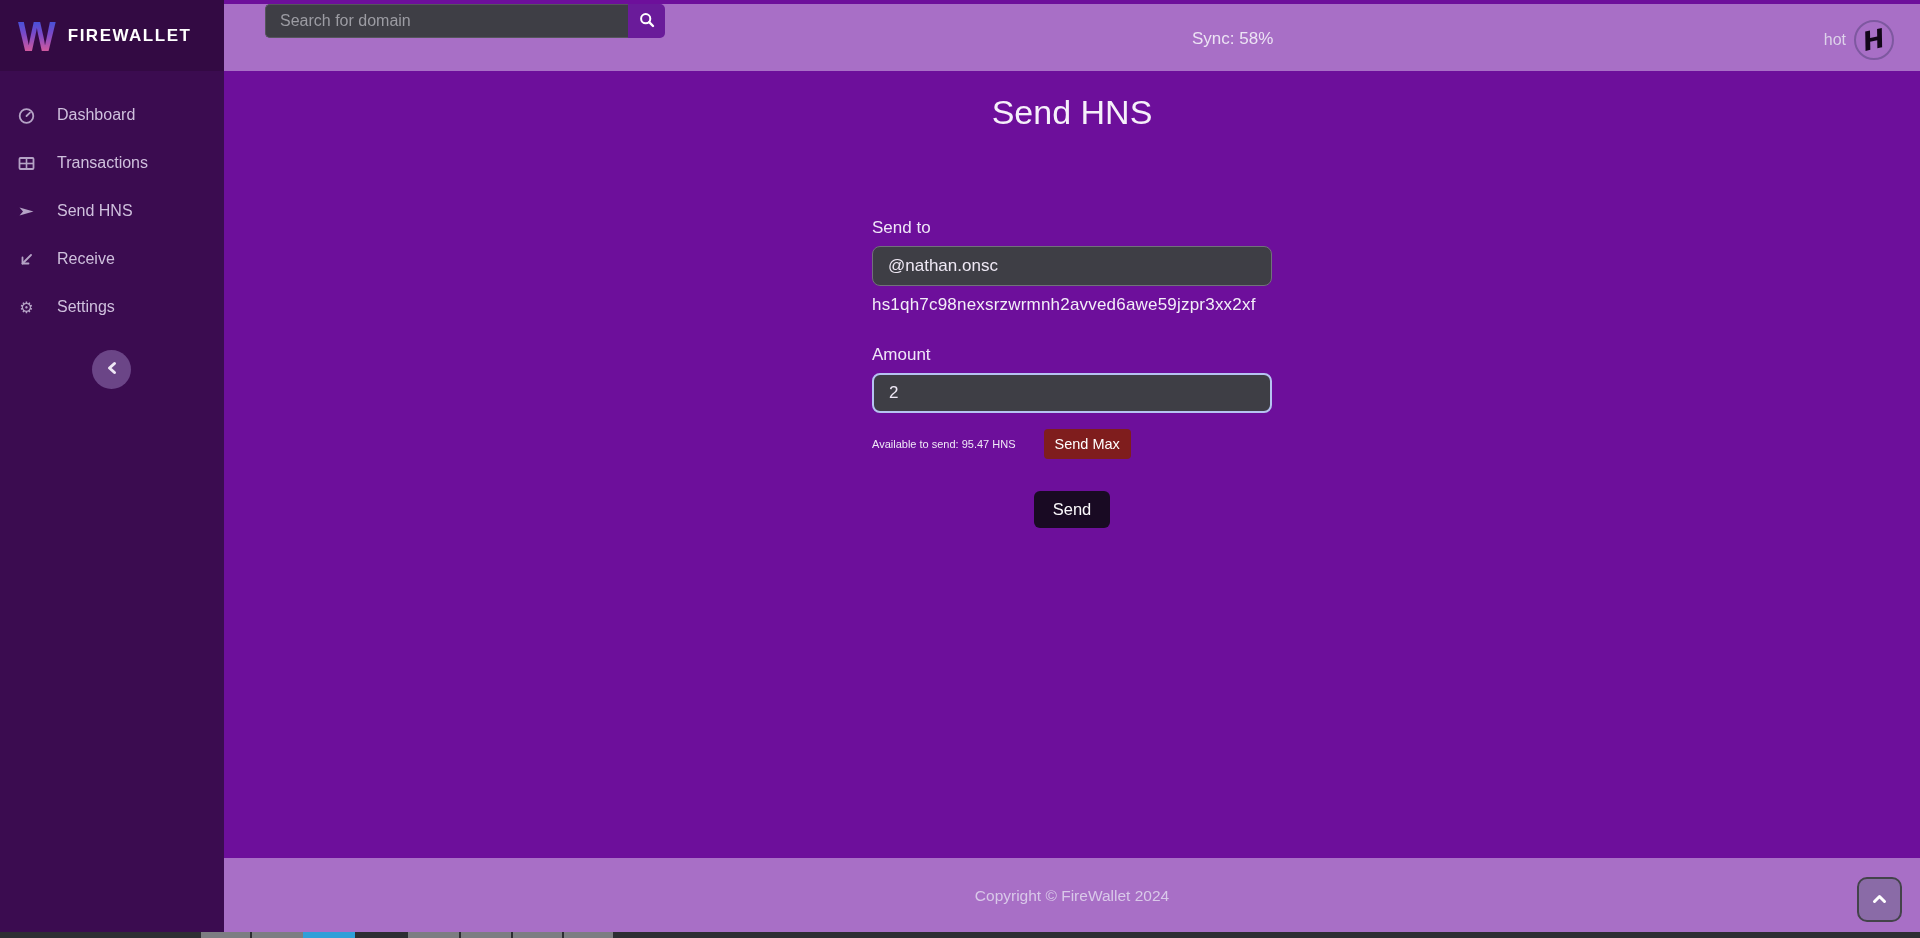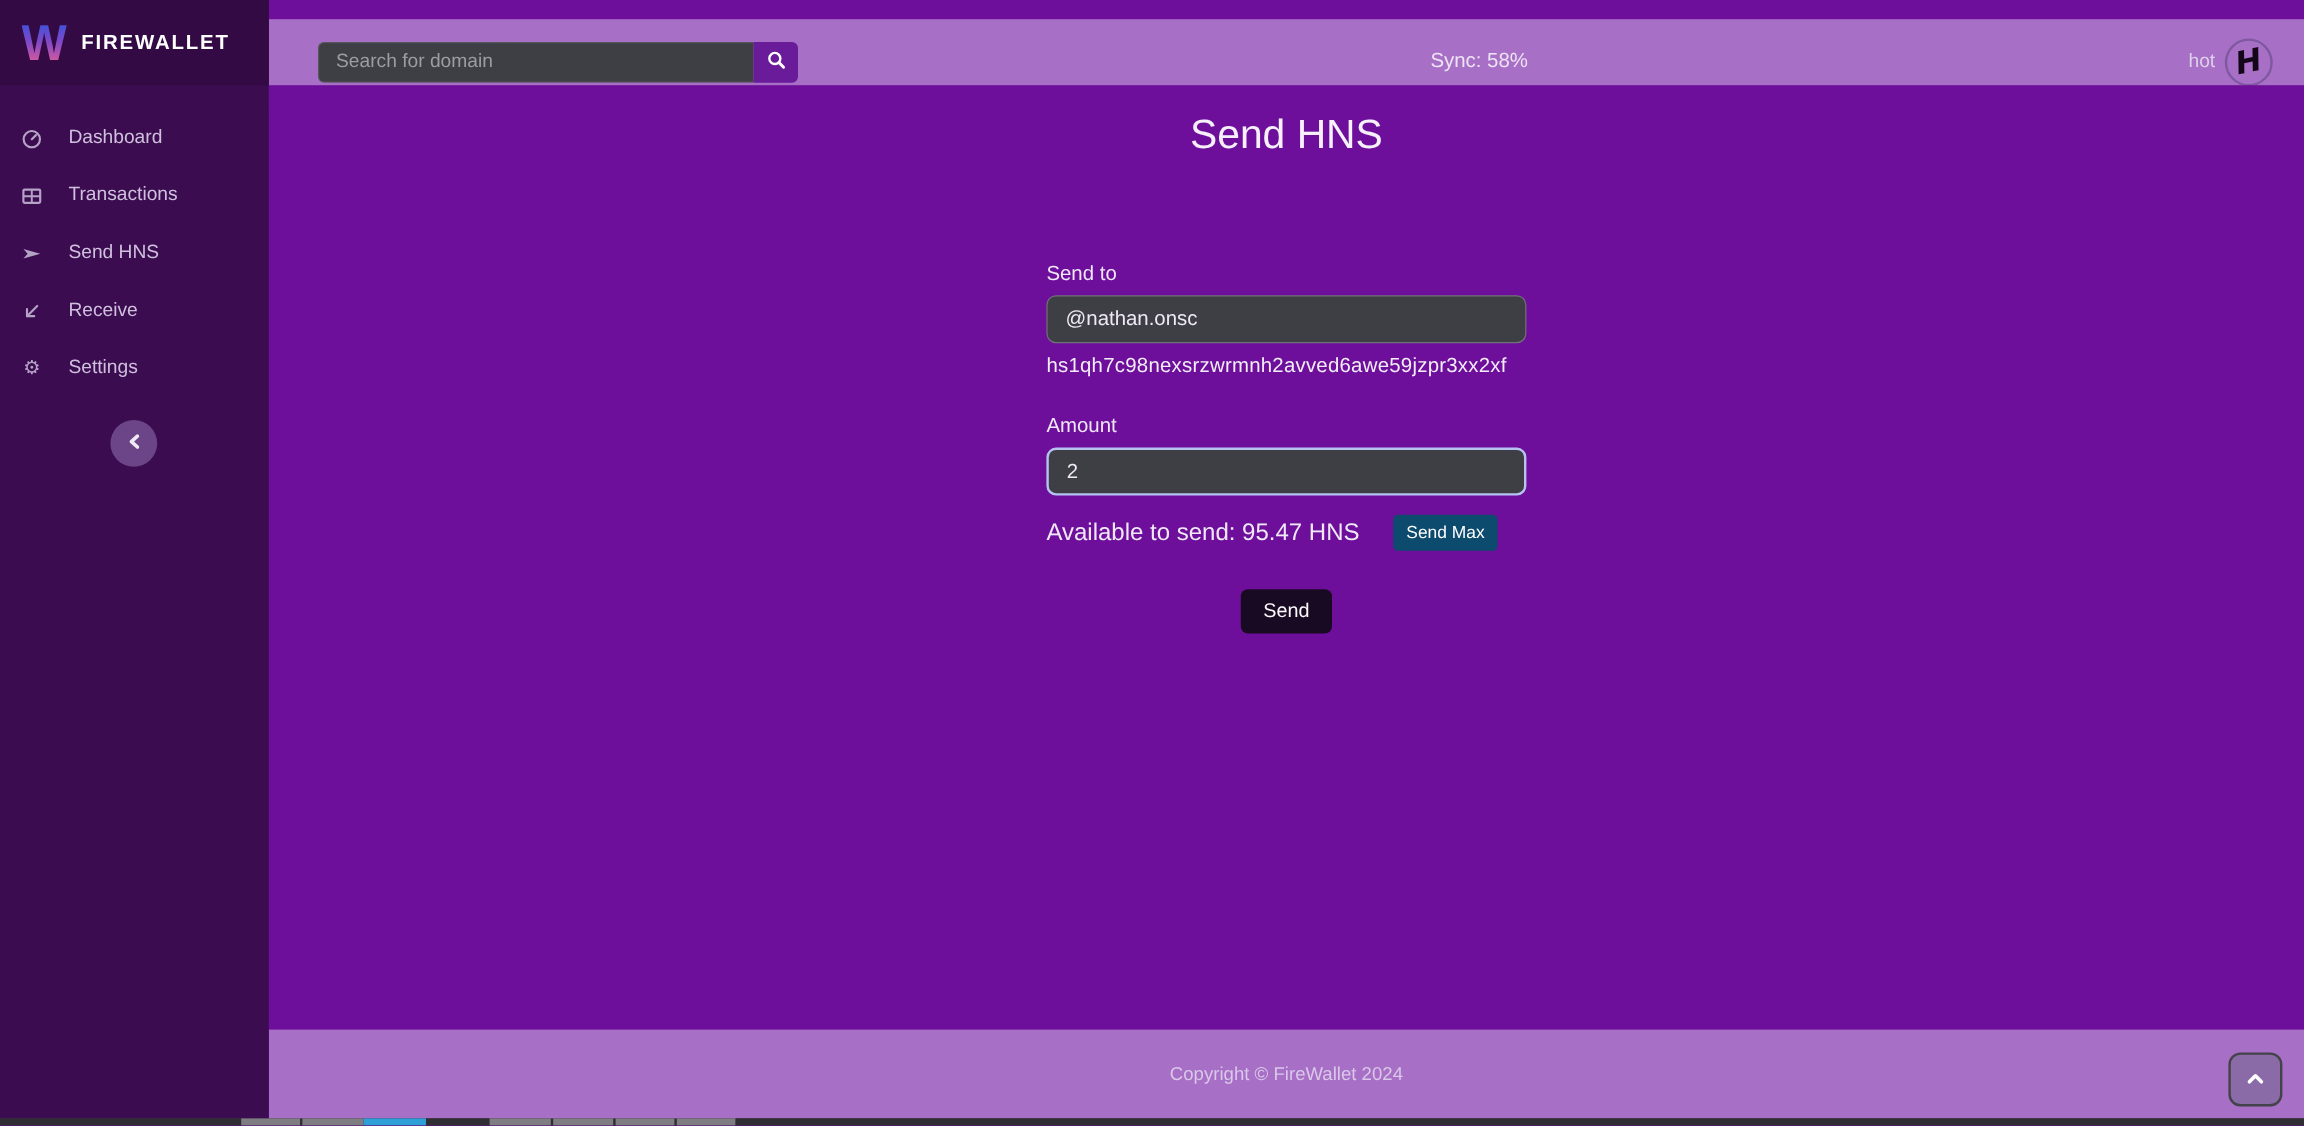--- a/index.html
+++ b/index.html
@@ -35,22 +35,22 @@
   .nav-item .ic { width: 17px; height: 17px; display: inline-flex; align-items: center; justify-content: center; color: #b5a3c6; flex: 0 0 17px; }
   .gear-glyph { font-size: 16px; line-height: 17px; color: #b5a3c6; }
   .collapse-btn {
     position: absolute; left: 92px; top: 350px; width: 39px; height: 39px;
     border-radius: 50%; background: #6b4587; border: none; cursor: pointer;
     display: flex; align-items: center; justify-content: center;
   }
 
   
   .topbar {
-    position: absolute; left: 224px; top: 16px; width: 1696px; height: 71px;
-    background: #a86fc6; display: flex; align-items: center;
+    position: absolute; left: 224px; top: 4px; width: 1696px; height: 71px;
+    background: #a86fc6; display: flex; 
   }
   .search-group { display: flex; margin-left: 41px; height: 34px; }
   .search-input {
     width: 363px; height: 34px; background: #3e3e45; border: 1px solid #55555c;
     border-right: none; border-radius: 5px 0 0 5px; padding: 0 14px;
     color: #e8e2ee; font-size: 16px; font-family: "Liberation Sans", sans-serif; outline: none;
   }
   .search-input::placeholder { color: #9c9ca3; }
   .search-btn {
     width: 37px; height: 34px; background: #6a1b9a; border: none;
@@ -80,23 +80,23 @@
   .field-label { font-size: 17px; color: #efe6f8; }
   .text-input {
     width: 100%; height: 40px; margin-top: 8px; background: #3e3e45;
     border: 1px solid #71717a; border-radius: 8px; padding: 0 15px;
     color: #efe9f5; font-size: 17px; font-family: "Liberation Sans", sans-serif; outline: none;
   }
   .text-input.focused { border: 2px solid #b6c3f1; }
   .resolved-address { margin-top: 9px; font-size: 17px; color: #f3edf8; letter-spacing: 0.2px; }
   .amount-block { margin-top: 30px; }
   .available-row { margin-top: 16px; display: flex; align-items: center; }
-  .available-text { font-size: 20px; color: #f0e8f7; }
+  .available-text { font-size: 11px; color: #f0e8f7; }
   .send-max-btn {
-    margin-left: 28px; background: #0c4a6e; color: #ffffff; border: none;
+    margin-left: 28px; background: #7f1d1d; color: #ffffff; border: none;
     border-radius: 4px; font-size: 14.5px; padding: 7px 11px; cursor: pointer;
     font-family: "Liberation Sans", sans-serif;
   }
   .send-btn-row { text-align: center; margin-top: 32px; }
   .send-btn {
     background: #190a23; color: #fbf9fc; border: none; border-radius: 6px;
     font-size: 16.5px; padding: 9px 19px; cursor: pointer;
     font-family: "Liberation Sans", sans-serif;
   }
 

